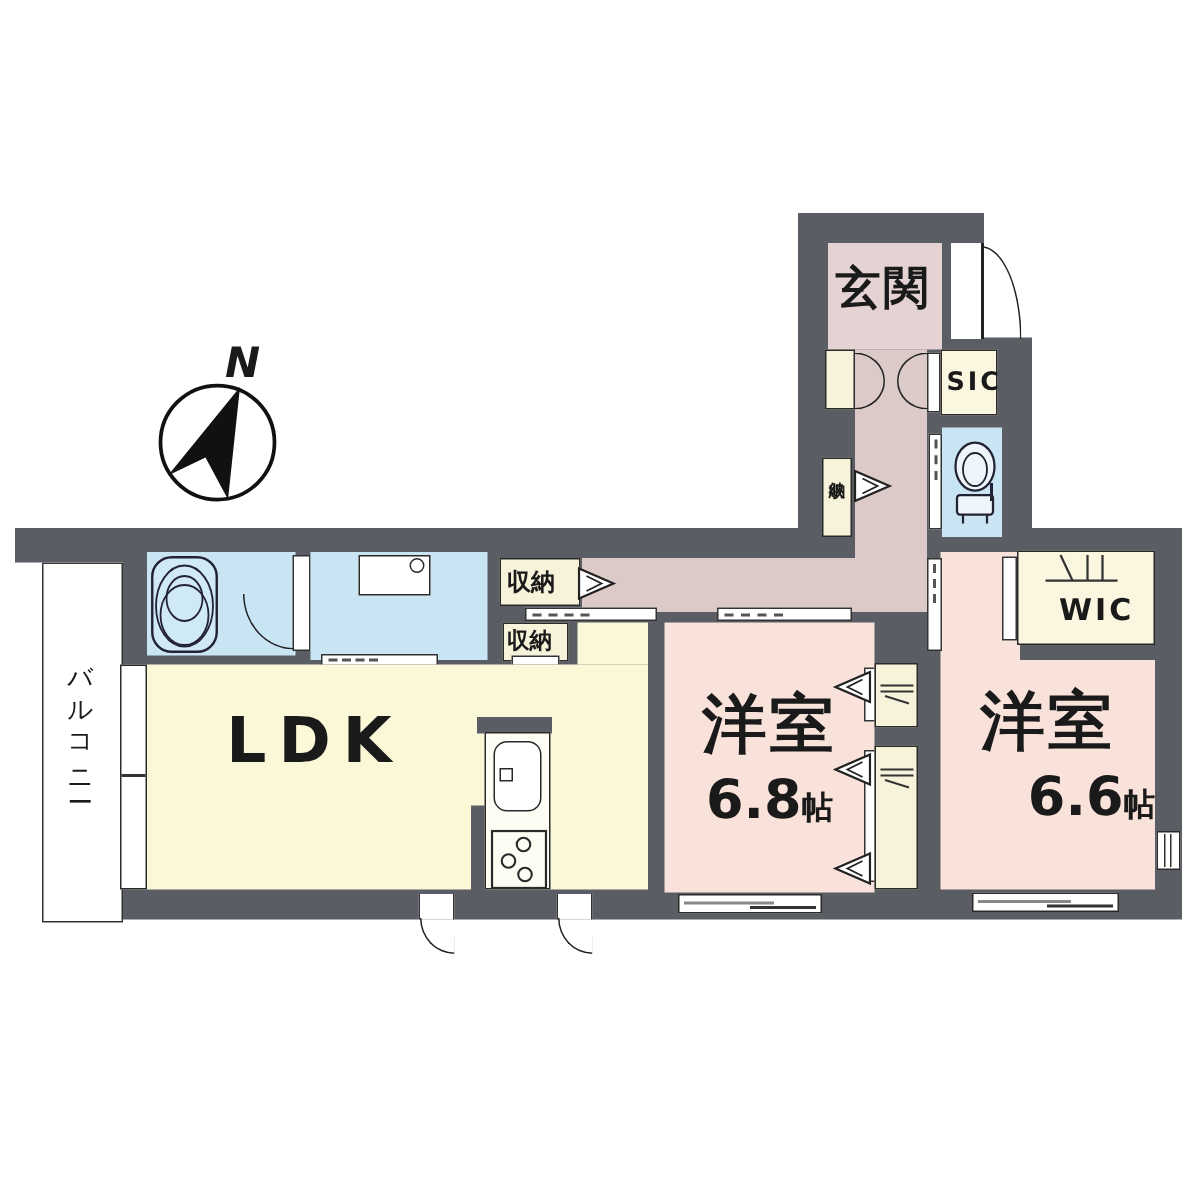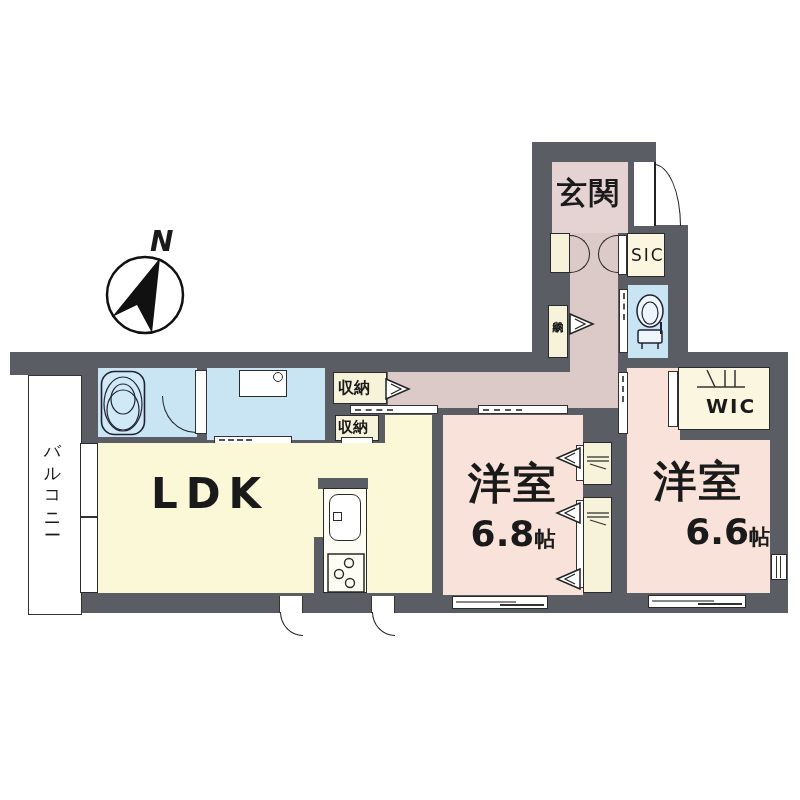--- a/index.html
+++ b/index.html
@@ -47,21 +47,21 @@
   <div class="arc arc-tr" style="left:654px;top:164px;width:27px;height:62px;"></div>
 
   <div class="room" style="left:570px;top:233px;width:48px;height:139px;background:#dccac9;"></div>
 
   <div class="closet" style="left:550px;top:233px;width:20px;height:40px;"></div>
   <div class="arc arc-tr" style="left:570px;top:235px;width:20px;height:19px;"></div>
   <div class="arc arc-br" style="left:570px;top:254px;width:20px;height:19px;"></div>
 
   <div class="jamb" style="left:618px;top:235px;width:9px;height:40px;"></div>
   <div class="closet" style="left:627px;top:233px;width:38px;height:44px;background:#faf6e0;"></div>
-  <div class="lbl" style="left:631px;top:247px;font-size:17px;font-weight:normal;letter-spacing:2px;">SIC</div>
+  <div class="lbl" style="left:631px;top:247px;font-size:17px;font-weight:bold;letter-spacing:2px;">SIC</div>
   <div class="arc arc-tl" style="left:598px;top:235px;width:20px;height:19px;"></div>
   <div class="arc arc-bl" style="left:598px;top:254px;width:20px;height:19px;"></div>
 
   <div class="closet" style="left:548px;top:305px;width:20px;height:53px;"></div>
   <div class="lbl vtext" style="left:552px;top:312px;font-size:11px;font-weight:bold;">収納</div>
   <svg class="abs" style="left:569px;top:313px;" width="26" height="22">
     <polygon points="1,1 24,11 1,21" fill="#fff" stroke="#222" stroke-width="1.5"></polygon>
     <polyline points="6,6 16,11 6,16" fill="none" stroke="#222" stroke-width="1.2"></polyline>
   </svg>
 

